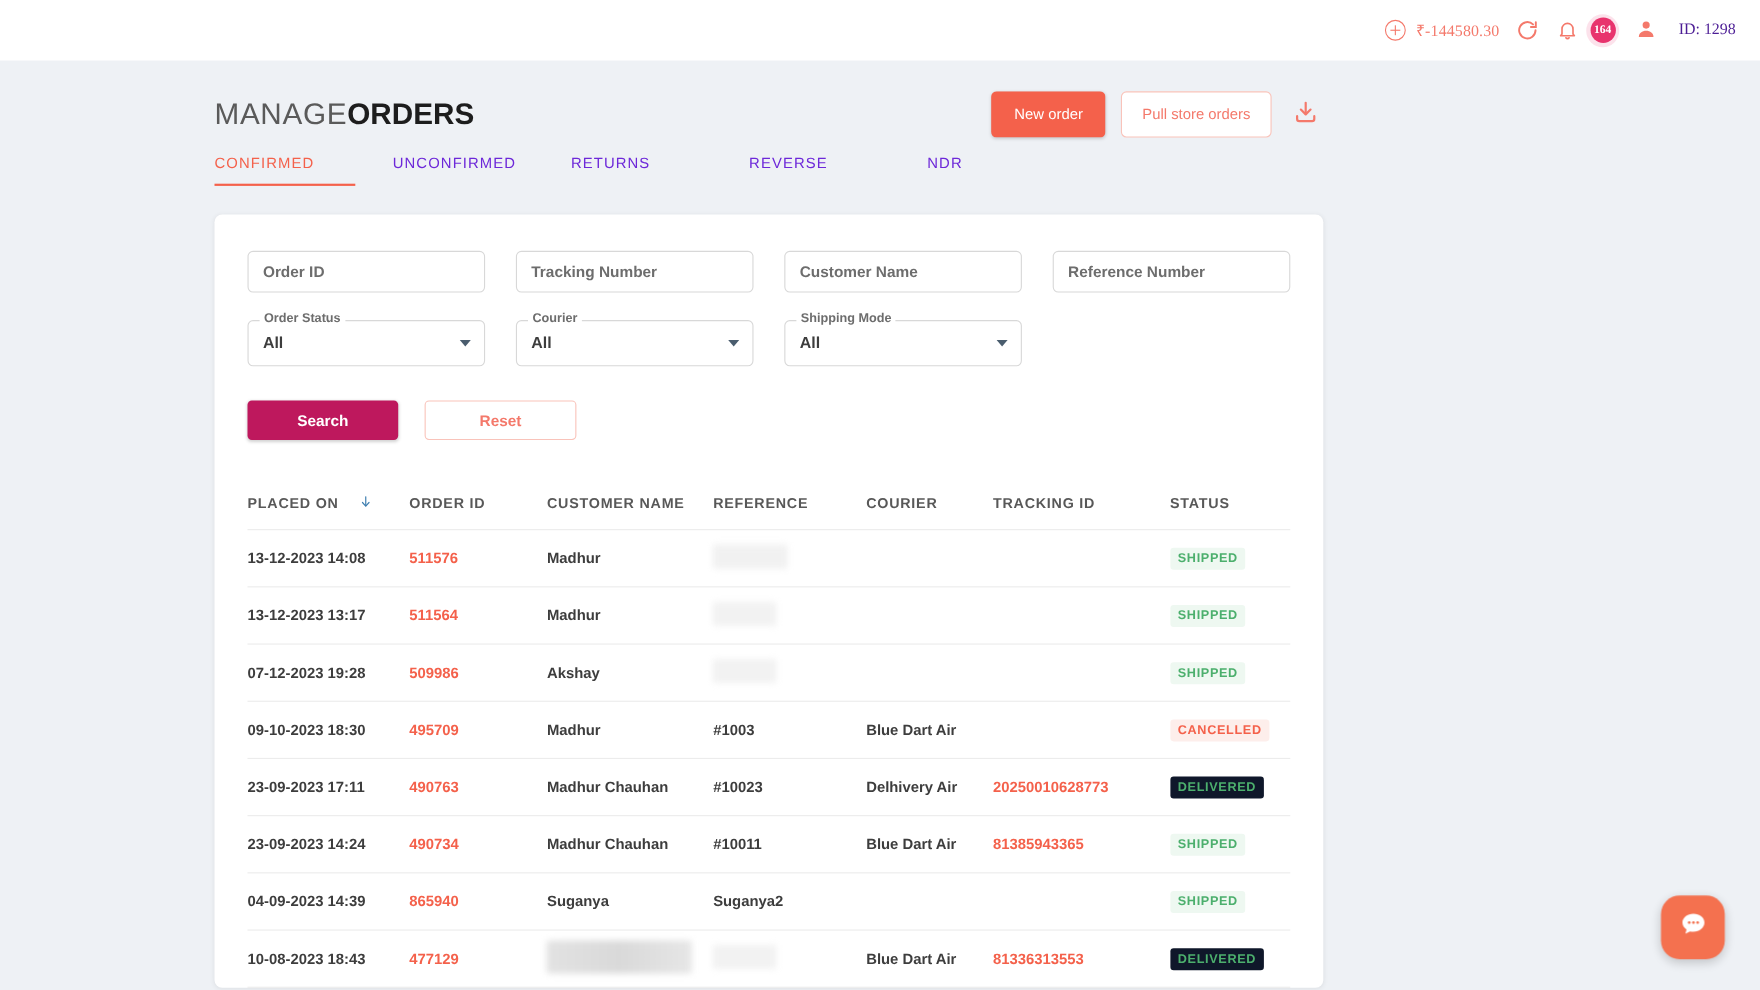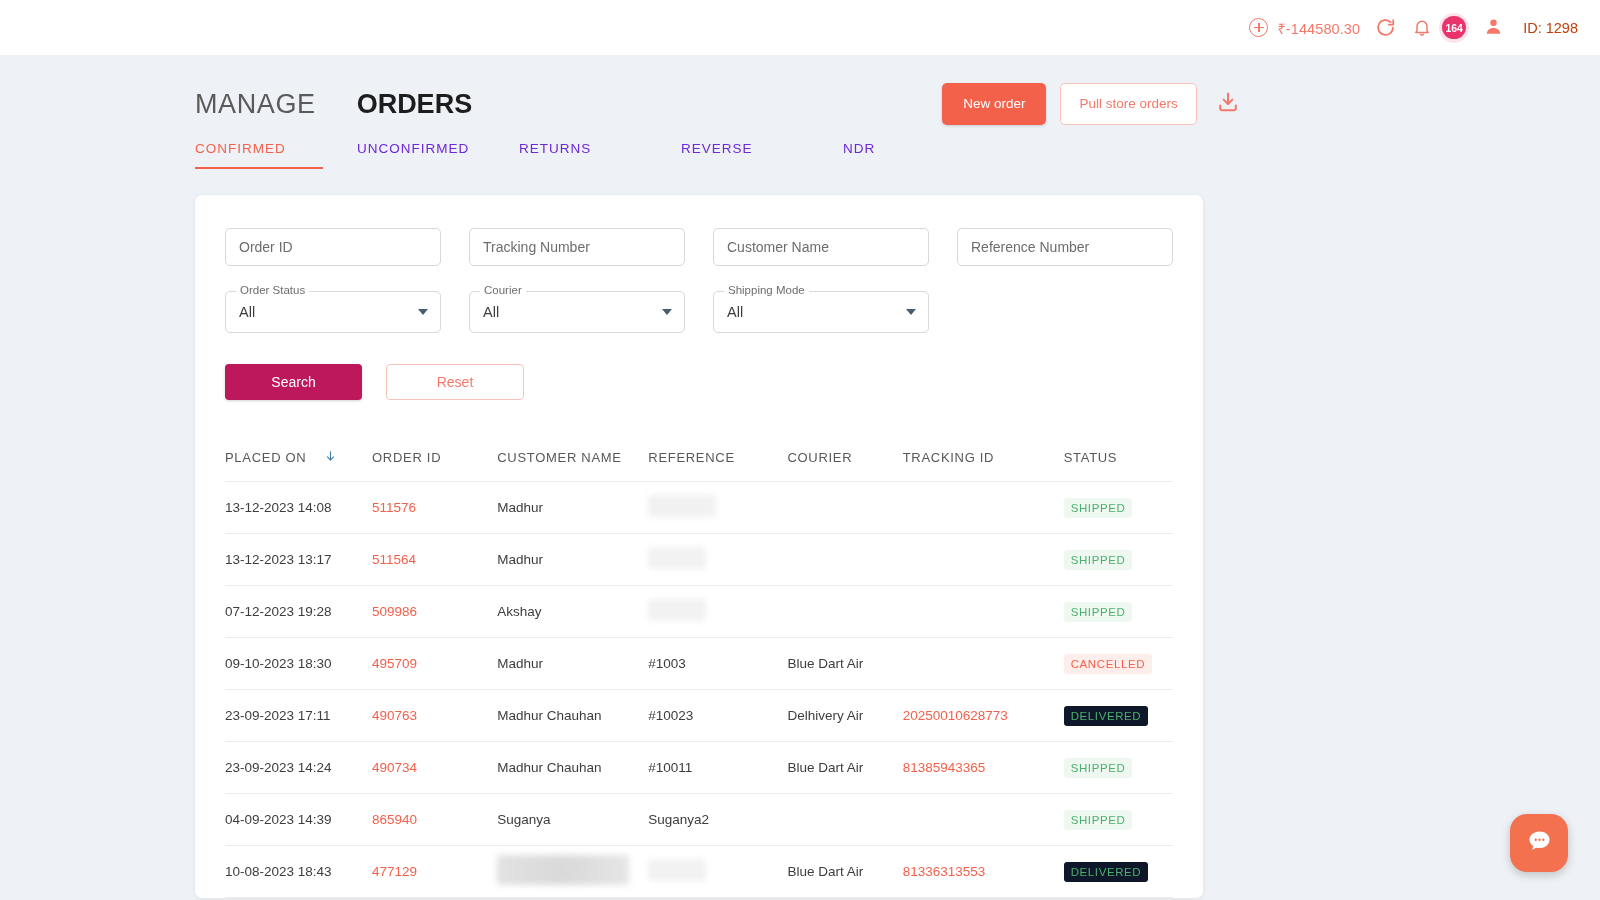--- a/index.html
+++ b/index.html
@@ -10,21 +10,21 @@
     overflow: hidden;
   }
 
   
   .topbar {
     height: 55px; background: #ffffff;
     display: flex; align-items: center; justify-content: flex-end;
     padding-right: 22px;
     position: relative; z-index: 30;
   }
-  .topbar-group { display: flex; align-items: center; gap: 15px; }
+  .topbar-group { display: flex; align-items: center; gap: 15px; font-family: Liberation Serif, serif; }
   .wallet { display: flex; align-items: center; gap: 9px; }
   .plus-circle {
     width: 19px; height: 19px; border-radius: 50%;
     border: 1.6px solid #f4796b; position: relative; flex: none;
   }
   .plus-circle:before, .plus-circle:after {
     content: ""; position: absolute; background: #f4796b;
   }
   .plus-circle:before { left: 3.6px; top: 7.6px; width: 9.5px; height: 1.7px; }
   .plus-circle:after  { top: 3.6px; left: 7.6px; height: 9.5px; width: 1.7px; }
@@ -40,32 +40,32 @@
     display: flex; align-items: center; justify-content: center;
     margin-left: 5px;
   }
   .badge {
     min-width: 23px; height: 23px; border-radius: 50%;
     background: #e8336d; color: #fff;
     font-size: 10.5px; font-weight: bold;
     display: flex; align-items: center; justify-content: center;
     padding: 0 3px;
   }
-  .user-id { color: #c2410c; font-size: 14.5px; margin-left: 2px; }
+  .user-id { color: #4c1d95; font-size: 14.5px; margin-left: 2px; }
 
   
   .page { padding: 0; }
 
   .page-head {
     display: flex; align-items: center;
     padding: 28px 0 0 195px;
     height: 70px;
   }
   .page-title { font-size: 27px; color: #5a5a5a; letter-spacing: .6px; font-weight: 300; }
-  .page-title b { color: #1d1d1d; font-weight: bold; letter-spacing: 0; margin-left: 41px; }
+  .page-title b { color: #1d1d1d; font-weight: bold; letter-spacing: 0; }
 
   .head-actions {
     display: flex; align-items: center; gap: 14px;
     margin-left: 470px;
   }
   .btn {
     font-size: 13.5px; border-radius: 5px; cursor: pointer;
     border: 1px solid transparent; line-height: 1;
   }
   .btn-primary {
@@ -99,20 +99,21 @@
     height: 2.5px; background: #f4614b;
   }
 
   
   .card {
     margin: 12px 0 0 195px; width: 1008px;
     background: #fff; border-radius: 7px;
     box-shadow: 0 1px 5px rgba(0,0,0,.07);
     padding: 33px 30px 0 30px;
     min-height: 700px;
+    font-weight: bold;
   }
 
   .filter-row { display: flex; gap: 28px; }
   .field {
     width: 216px; height: 38px;
     border: 1px solid #d8d8d8; border-radius: 5px;
     display: flex; align-items: center; padding: 0 13px;
     font-size: 14px; color: #6d6d6d; background: #fff;
   }
 

